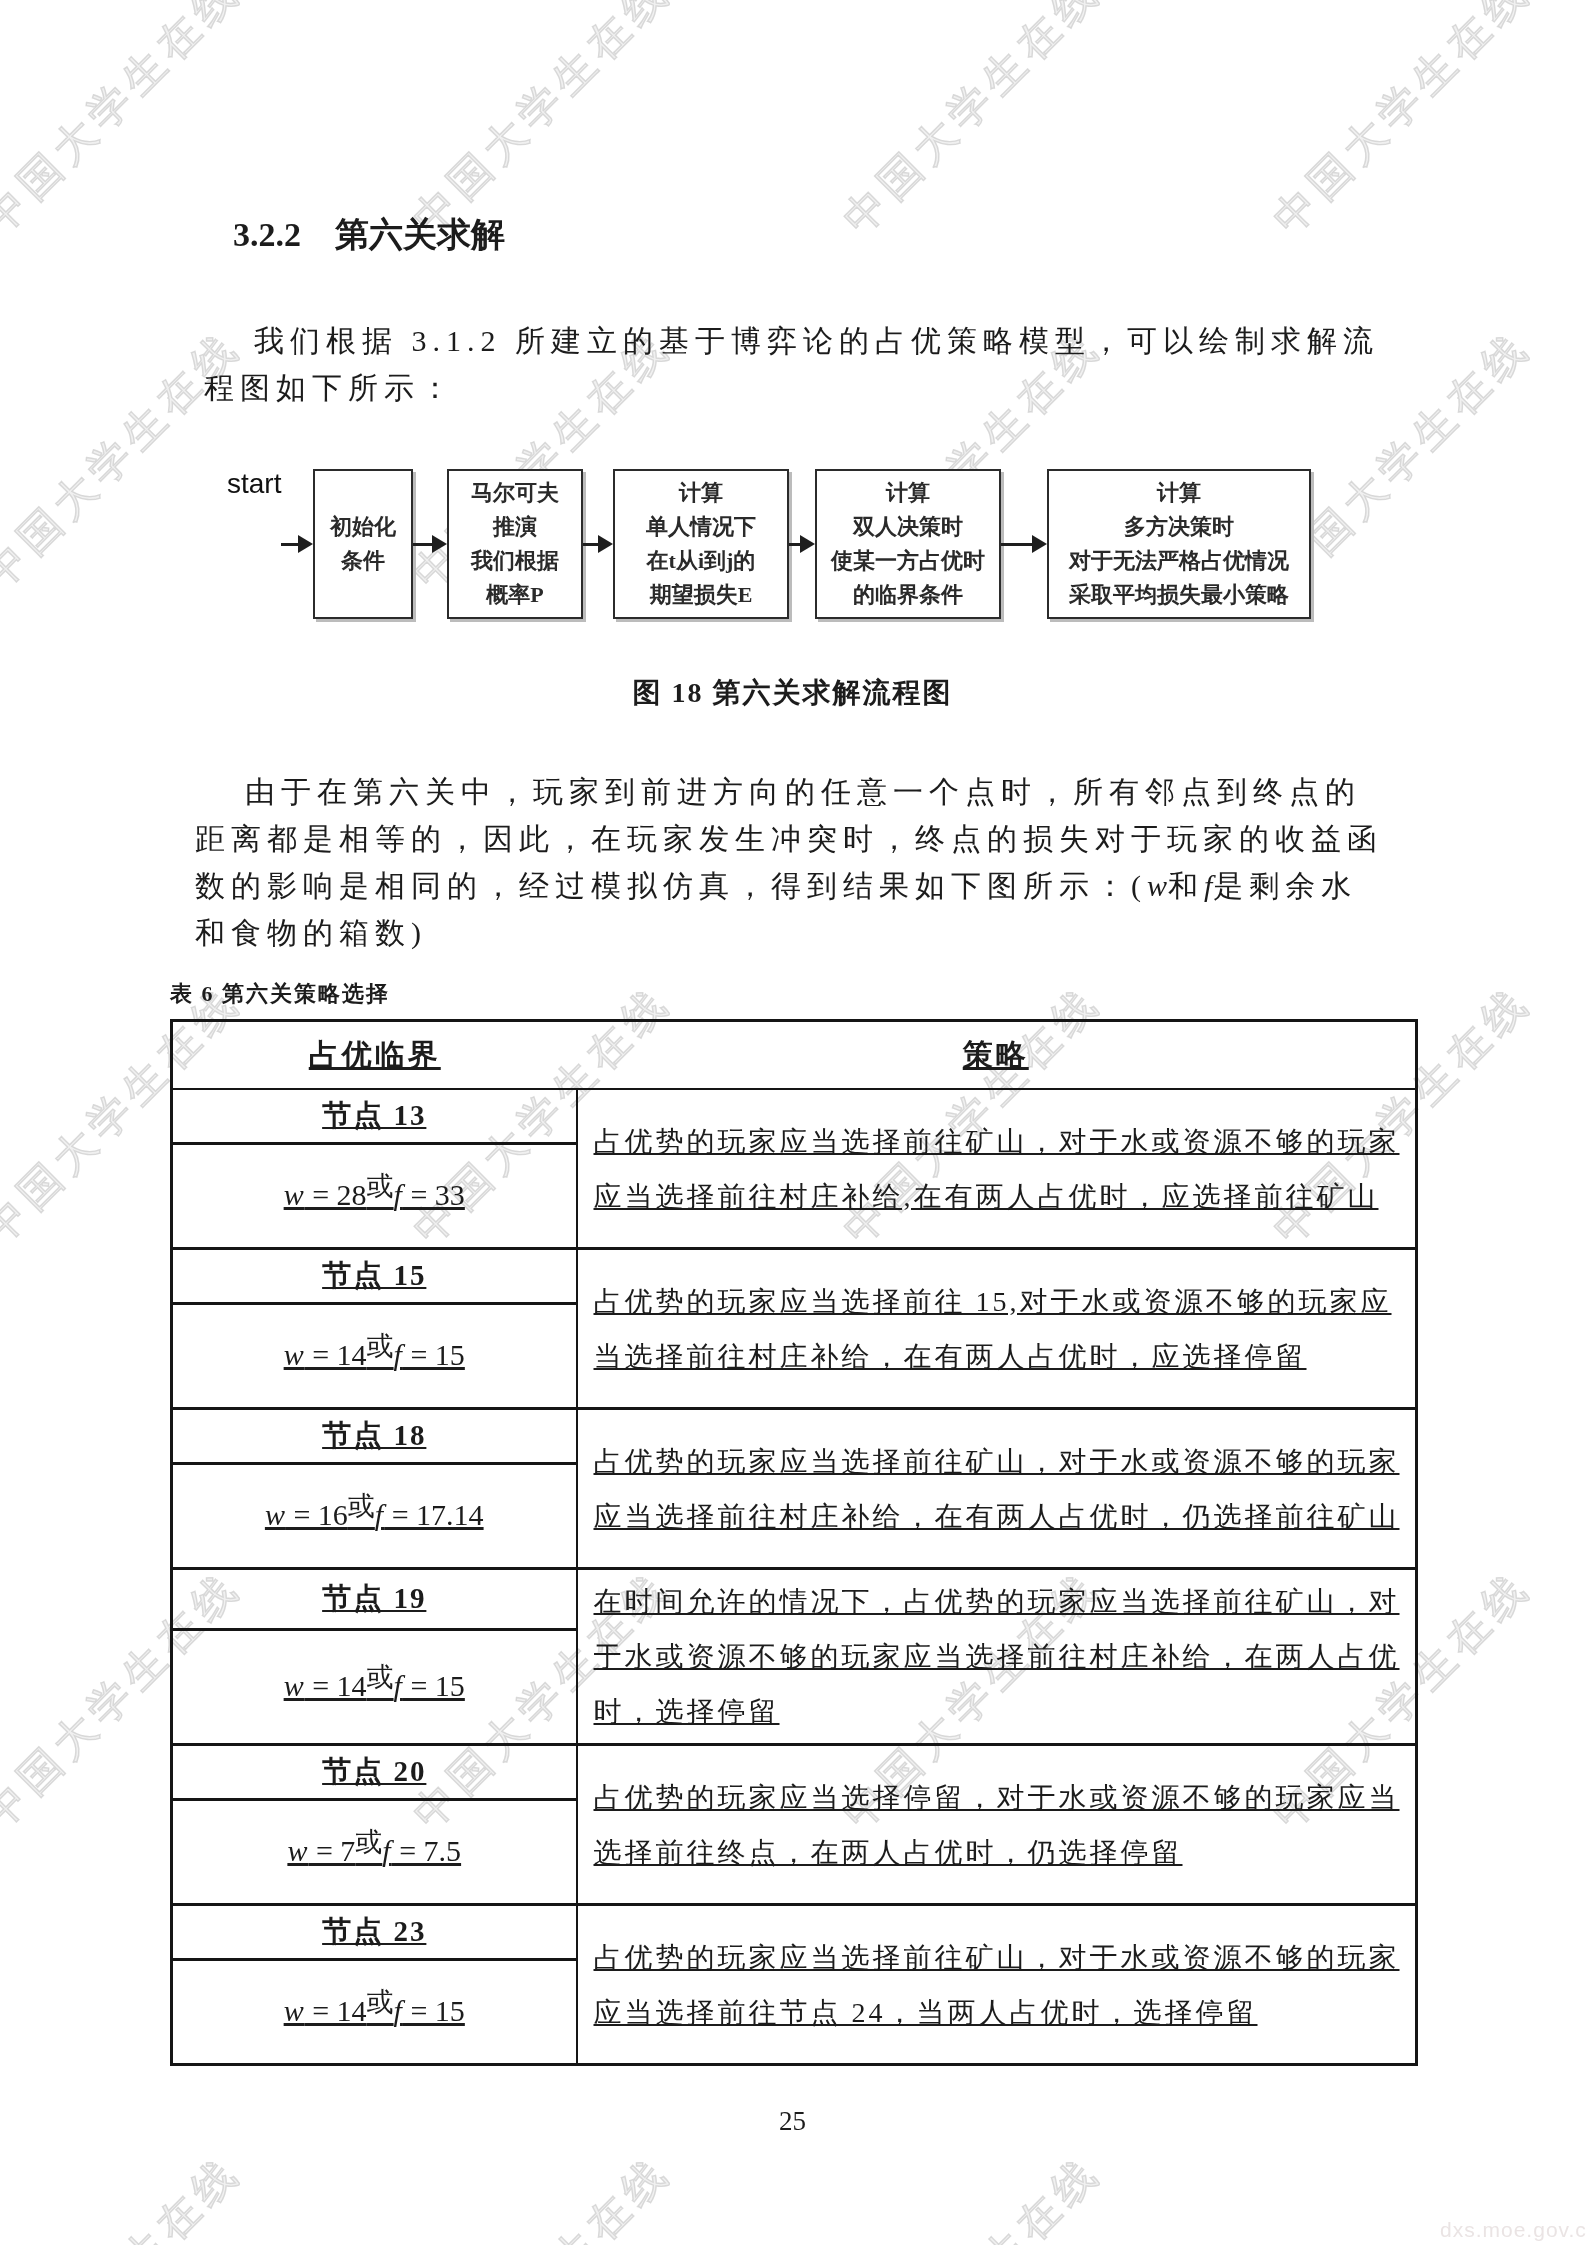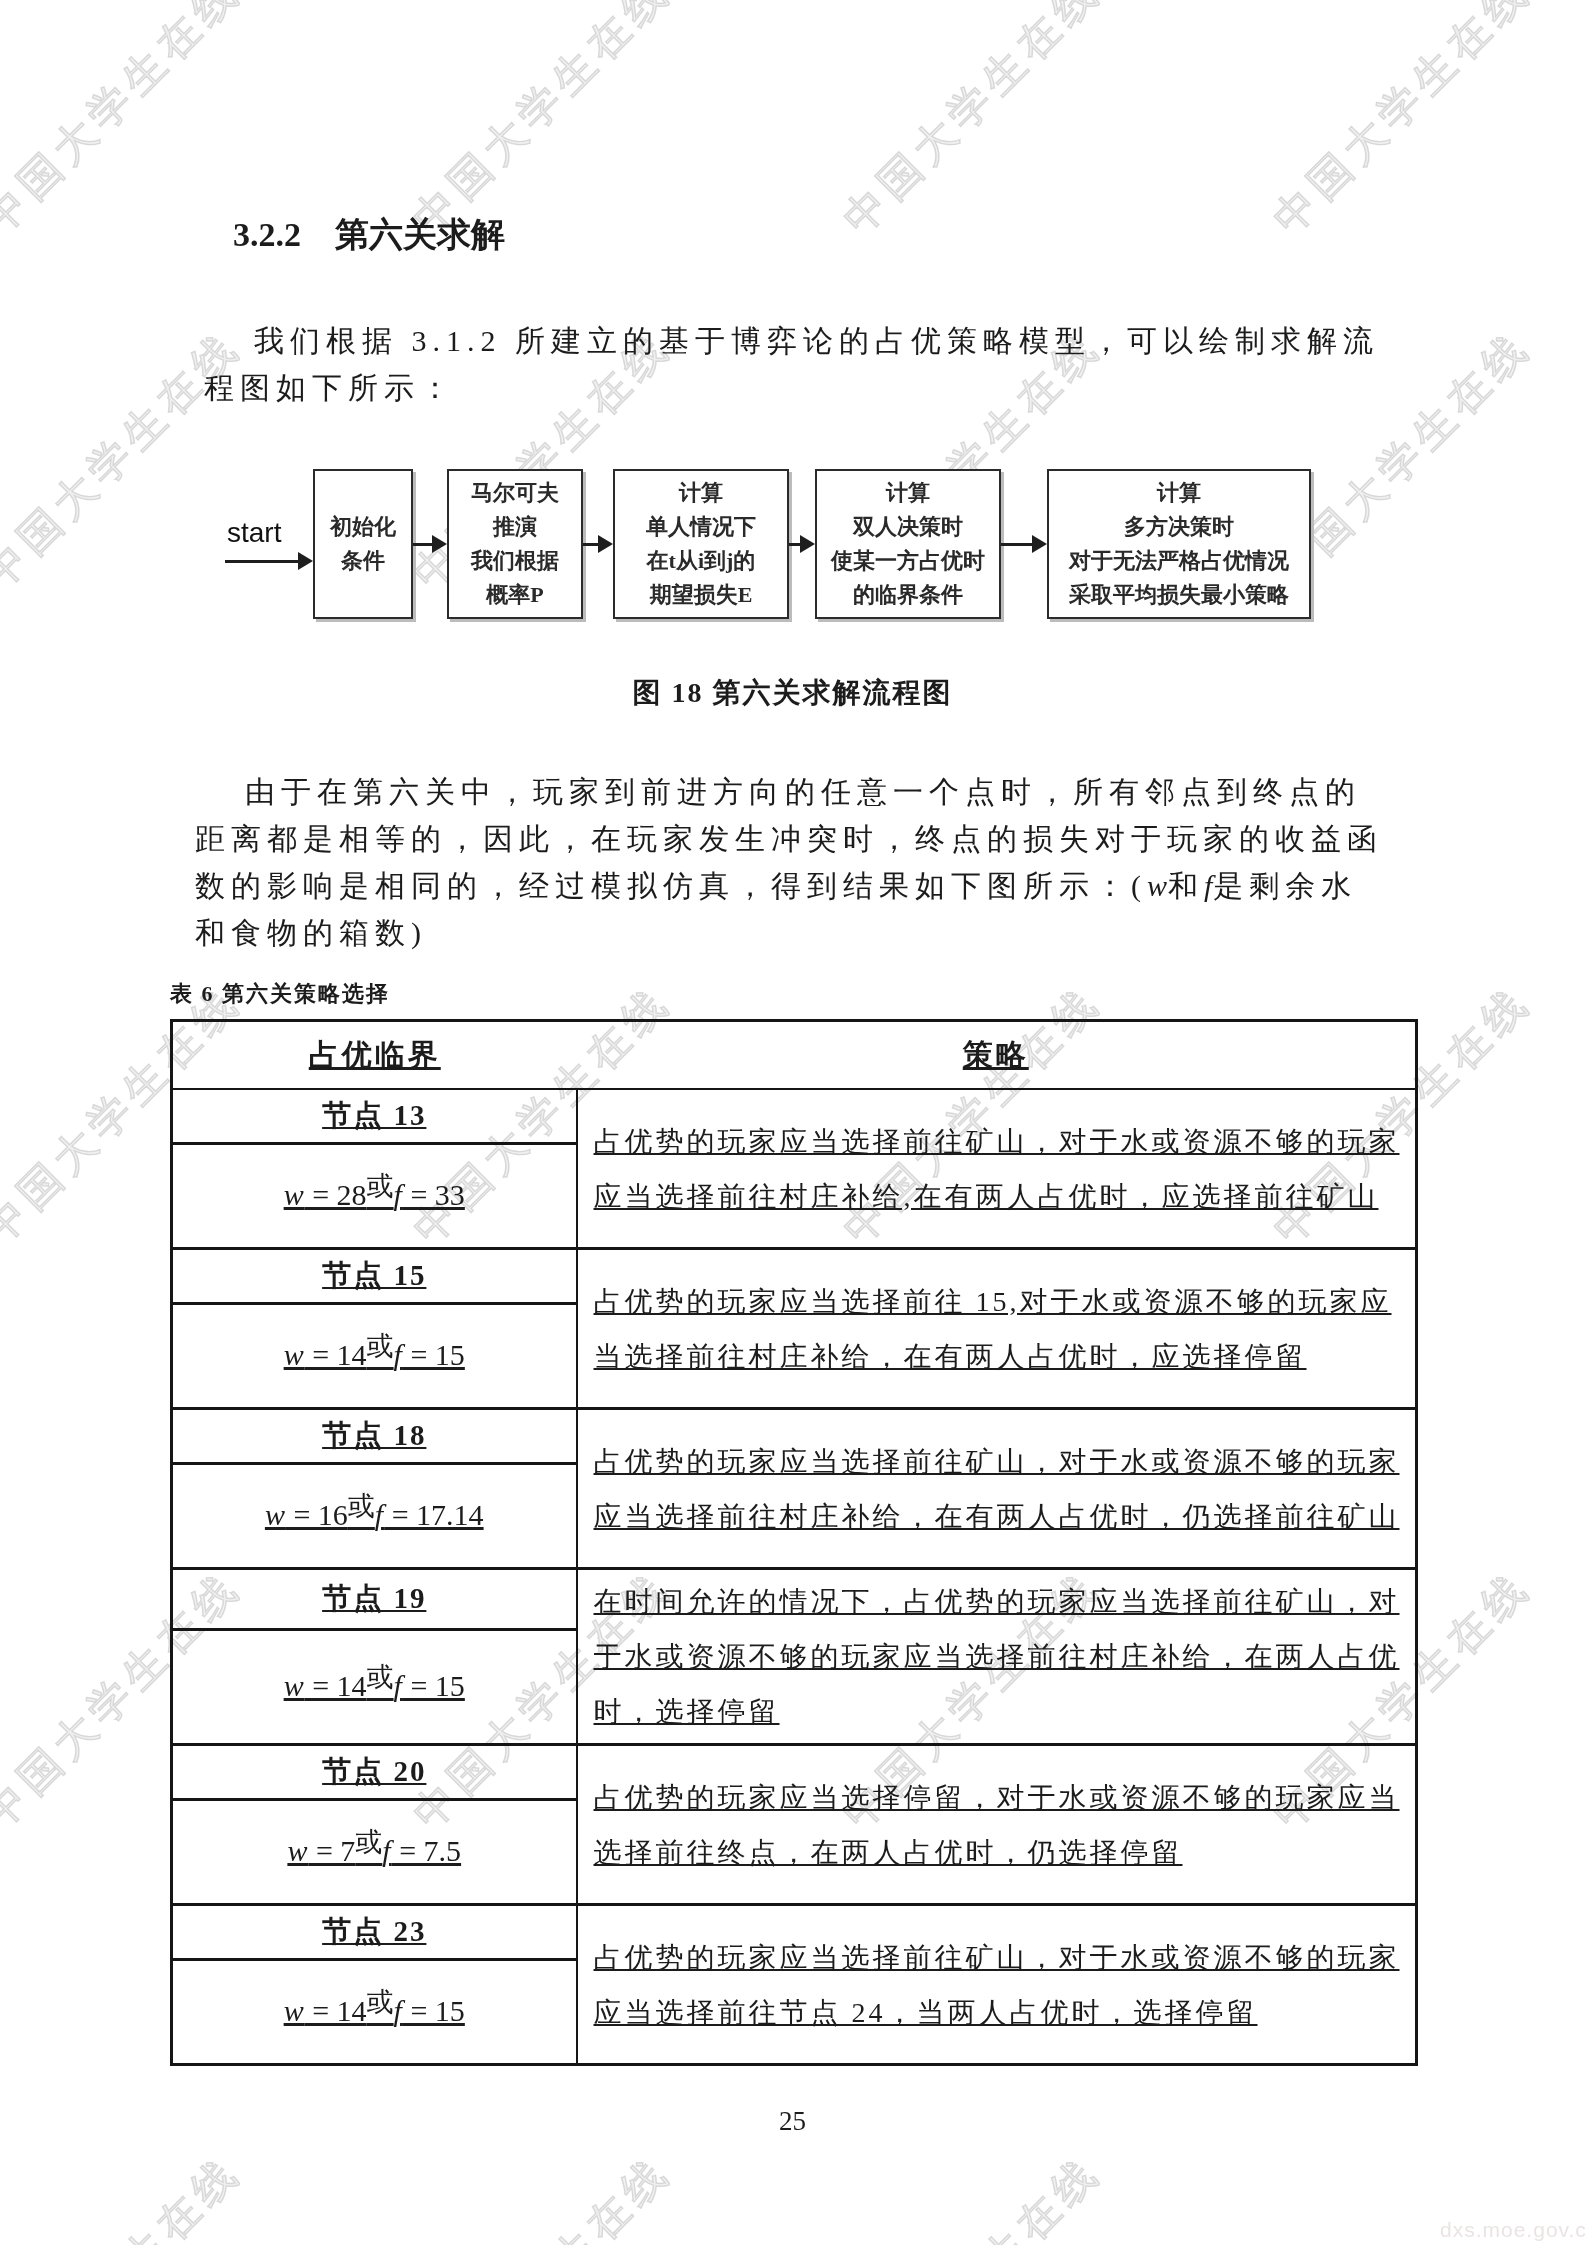--- a/index.html
+++ b/index.html
@@ -29,21 +29,21 @@
   }
   .heading .num { margin-right:34px; }
   .para { margin-left:25px; width:1196px; font-size:30px; line-height:47px; letter-spacing:6px; }
   .para1 { margin-top:62px;margin-left:34px; }
   .para2 { margin-top:58px; }
   .pline { white-space:nowrap; }
   .indent { text-indent:50px; }
   .ital { font-style:italic; letter-spacing:1px; }
   
   .flow { margin:58px 0 0 55px; display:flex; align-items:flex-start; }
-  .startwrap { width:88px; height:150px; display:flex; flex-direction:column; justify-content:center; }
+  .startwrap { width:88px; height:150px; display:flex; flex-direction:row; }
   .startlbl { font-family:"Liberation Sans", sans-serif; font-size:28px; line-height:30px; margin:0 0 4px 2px; color:#111; }
   .harrow { display:flex; align-items:center; }
   .harrow.mid { align-self:center; }
   .shaft { flex:1; height:3px; background:#1e1e1e; }
   .ahead { width:0; height:0; border-left:15px solid #1e1e1e; border-top:9px solid transparent; border-bottom:9px solid transparent; }
   .fbox {
     height:150px; box-sizing:border-box; border:2px solid #2b2b2b;
     box-shadow:3px 3px 0 #bcbcbc; background:#fff;
     display:flex; align-items:center; justify-content:center;
     text-align:center; font-weight:bold; font-size:22px; line-height:34px;

